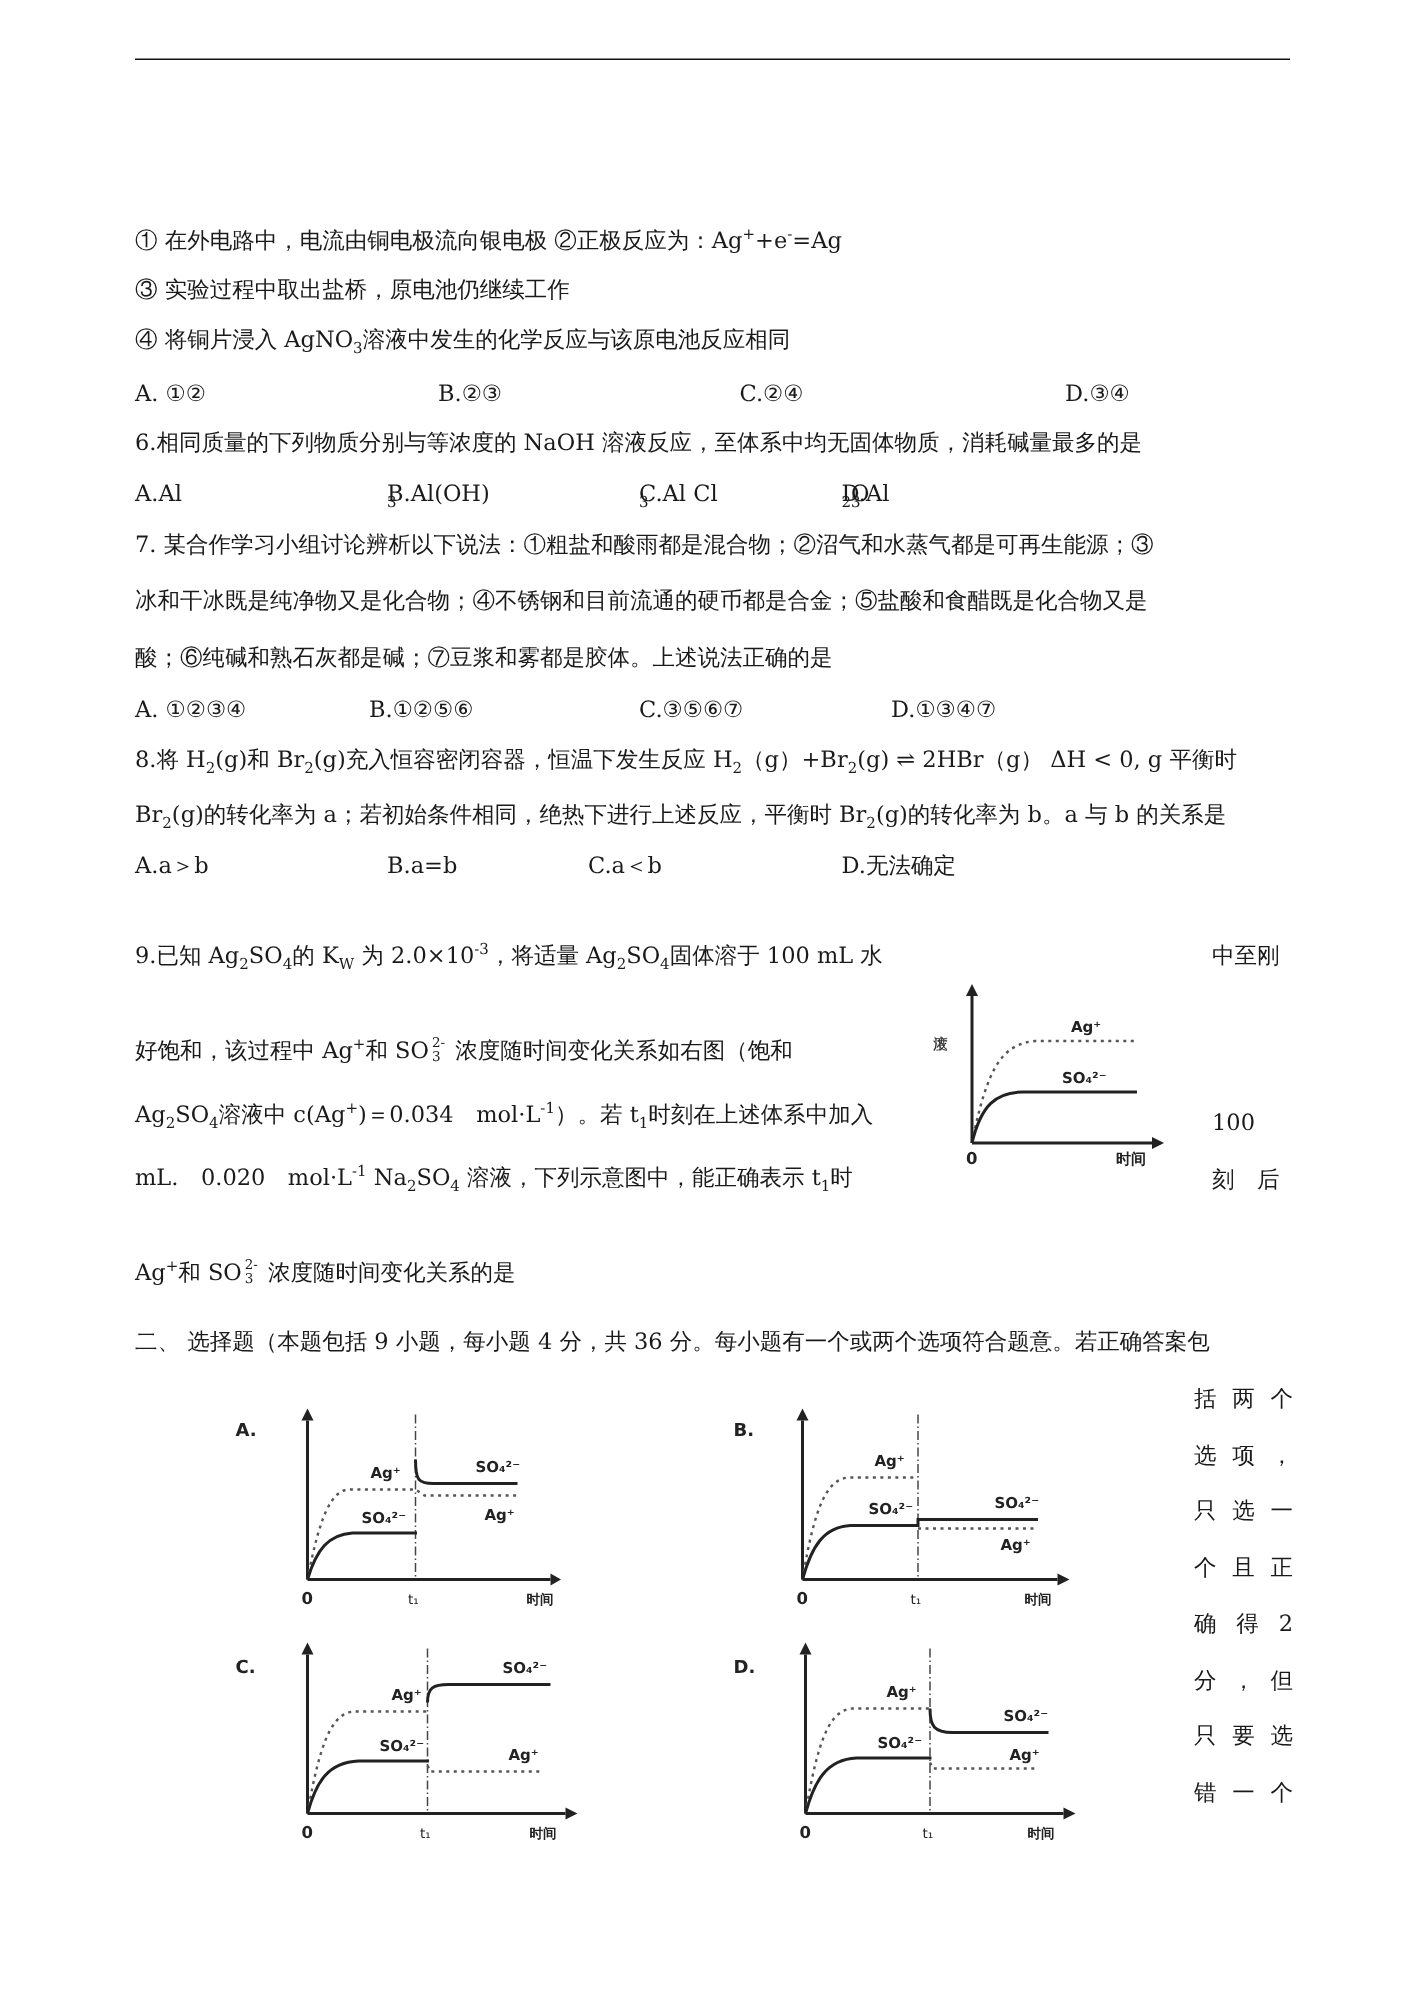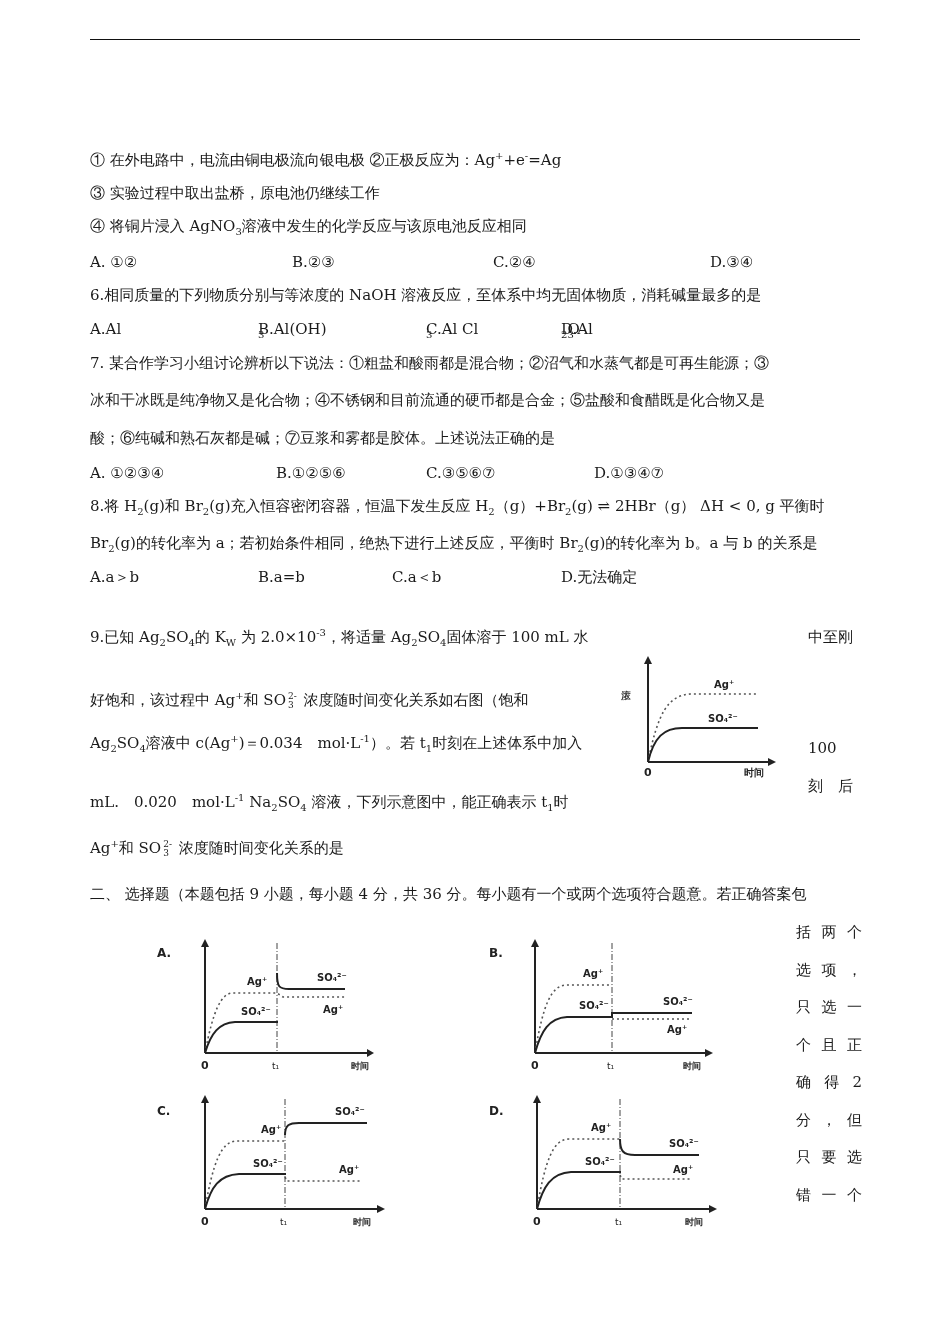--- a/index.html
+++ b/index.html
@@ -42,21 +42,21 @@
   <span style="left:168px"><span>B.Al(OH)</span><sub>3</sub></span>
   <span style="left:336px"><span>C.Al Cl</span><sub>3</sub></span>
   <span style="left:471px"><span>D.Al</span><sub>2</sub><span>O</span><sub>3</sub></span>
 </div>
 
 <div class="line" style="top:353px">7. 某合作学习小组讨论辨析以下说法：①粗盐和酸雨都是混合物；②沼气和水蒸气都是可再生能源；③</div>
 <div class="line" style="top:390px">冰和干冰既是纯净物又是化合物；④不锈钢和目前流通的硬币都是合金；⑤盐酸和食醋既是化合物又是</div>
 <div class="line" style="top:428px">酸；⑥纯碱和熟石灰都是碱；⑦豆浆和雾都是胶体。上述说法正确的是</div>
 <div class="opts" style="top:463px">
   <span style="left:0">A. ①②③④</span>
-  <span style="left:186px">B.①②⑤⑥</span>
+  <span style="left:156px">B.①②⑤⑥</span>
   <span style="left:336px">C.③⑤⑥⑦</span>
   <span style="left:504px">D.①③④⑦</span>
 </div>
 
 <div class="line" style="top:496px"><span>8.将 H</span><sub>2</sub><span>(g)和 Br</span><sub>2</sub><span>(g)充入恒容密闭容器，恒温下发生反应 H</span><sub>2</sub><span>（g）+Br</span><sub>2</sub><span>(g) ⇌ 2HBr（g）</span> <span class="ital">ΔH</span> <span>&lt; 0, g 平衡时</span></div>
 <div class="line" style="top:533px"><span>Br</span><sub>2</sub><span>(g)的转化率为 a；若初始条件相同，绝热下进行上述反应，平衡时 Br</span><sub>2</sub><span>(g)的转化率为 b。a 与 b 的关系是</span></div>
 <div class="opts" style="top:567px">
   <span style="left:0">A.a＞b</span>
   <span style="left:168px">B.a=b</span>
   <span style="left:302px">C.a＜b</span>
@@ -64,21 +64,21 @@
 </div>
 
 <div class="line" style="top:627px"><span>9.已知 Ag</span><sub>2</sub><span>SO</span><sub>4</sub><span>的 </span><span class="ital">K</span><sub>W</sub><span> 为 2.0×10</span><sup>-3</sup><span>，将适量 Ag</span><sub>2</sub><span>SO</span><sub>4</sub><span>固体溶于 100 mL 水</span></div>
 <div class="right" style="top:627px; left:808px">中至刚</div>
 
 <div class="line" style="top:690px"><span>好饱和，该过程中 Ag</span><sup>+</sup><span>和 SO</span><span class="stack"><span>2-</span><br><span>3</span></span><span> 浓度随时间变化关系如右图（饱和</span></div>
 
 <div class="line" style="top:733px"><span>Ag</span><sub>2</sub><span>SO</span><sub>4</sub><span>溶液中 </span><span class="ital">c</span><span>(Ag</span><sup>+</sup><span>)＝0.034　mol·L</span><sup>-1</sup><span>）。若 </span><span class="ital">t</span><sub>1</sub><span>时刻在上述体系中加入</span></div>
 <div class="right" style="top:738px; left:808px">100</div>
 
-<div class="line" style="top:792px"><span>mL.　0.020　mol·L</span><sup>-1</sup><span> Na</span><sub>2</sub><span>SO</span><sub>4</sub><span> 溶液，下列示意图中，能正确表示 </span><span class="ital">t</span><sub>1</sub><span>时</span></div>
+<div class="line" style="top:775px"><span>mL.　0.020　mol·L</span><sup>-1</sup><span> Na</span><sub>2</sub><span>SO</span><sub>4</sub><span> 溶液，下列示意图中，能正确表示 </span><span class="ital">t</span><sub>1</sub><span>时</span></div>
 <div class="right" style="top:776px; left:808px">刻　后</div>
 
 <div class="line" style="top:838px"><span>Ag</span><sup>+</sup><span>和 SO</span><span class="stack"><span>2-</span><br><span>3</span></span><span> 浓度随时间变化关系的是</span></div>
 
 <div class="fig" style="left:618px; top:652px">
   <svg width="160" height="130" viewBox="0 0 160 130" font-family="DejaVu Sans, sans-serif">
     <line x1="30" y1="110" x2="150" y2="110" stroke="#222" stroke-width="2"></line>
     <polygon points="150,106 158,110 150,114" fill="#222"></polygon>
     <line x1="30" y1="110" x2="30" y2="12" stroke="#222" stroke-width="2"></line>
     <polygon points="26,12 30,4 34,12" fill="#222"></polygon>

